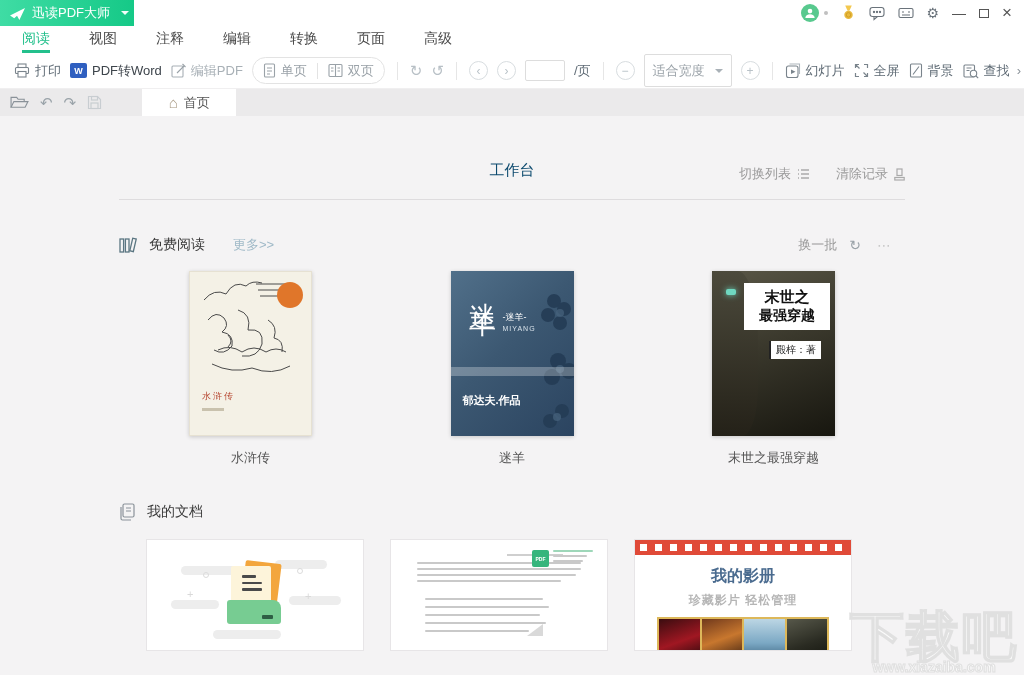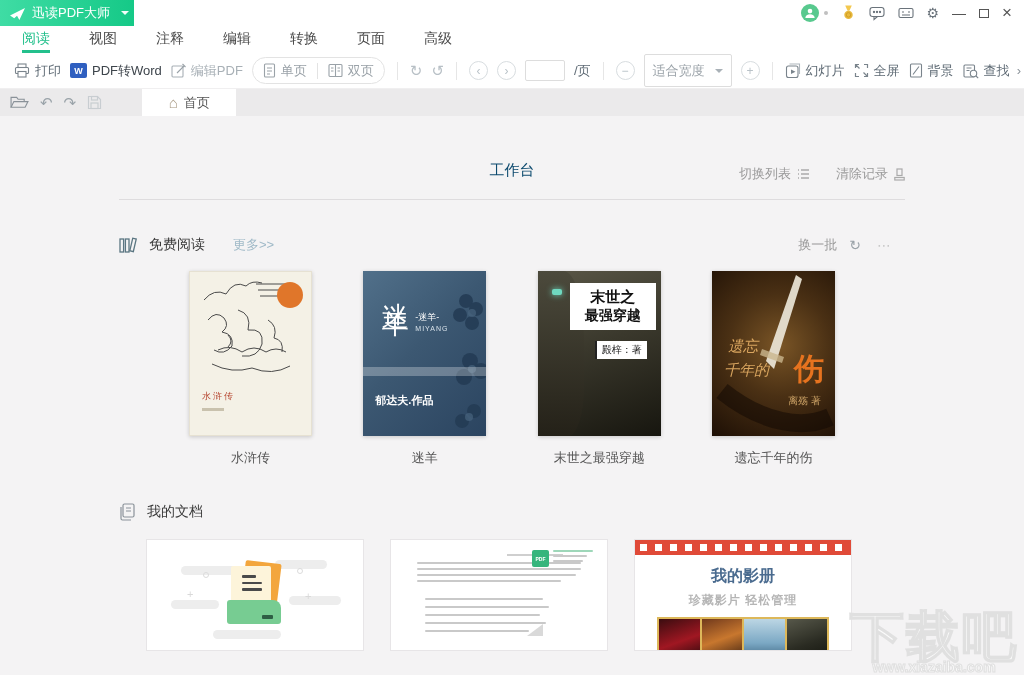--- a/index.html
+++ b/index.html
@@ -419,34 +419,20 @@
           <div class="goggle"></div>
           <div class="tbox">
             <div class="l1">末世之</div>
             <div class="l2">最强穿越</div>
           </div>
           <div class="author">殿梓：著</div>
         </div>
         <div class="book-title">末世之最强穿越</div>
       </div>
 
-      <div class="book">
-        <div class="cover c4">
-          <svg width="123" height="165" viewBox="0 0 123 165" style="position:absolute;inset:0">
-            <polygon points="84,4 90,8 62,98 54,90" fill="#ece6d8" opacity="0.92"></polygon>
-            <polygon points="50,78 72,86 70,92 48,84" fill="#cbb68e" opacity="0.8"></polygon>
-            <path d="M10 120 q30 24 60 30 q26 6 48 -4" stroke="#120a04" stroke-width="18" fill="none" opacity="0.55"></path>
-          </svg>
-          <div class="l1">遗忘</div>
-          <div class="l2">千年的</div>
-          <div class="acc">伤</div>
-          <div class="author">离殇 著</div>
-        </div>
-        <div class="book-title">遗忘千年的伤</div>
-      </div>
     </div>
 
     <div class="docs-header">
       <svg width="17" height="18" viewBox="0 0 17 18" fill="none" stroke="#8a9299" stroke-width="1.2">
           <rect x="4" y="1" width="11" height="13" rx="1.5"></rect>
           <path d="M2 4 v11.5 a1.5 1.5 0 0 0 1.5 1.5 H12"></path>
           <path d="M7 5 h5 M7 8 h5"></path>
         </svg>
       <span class="sec-title">我的文档</span>
     </div>

